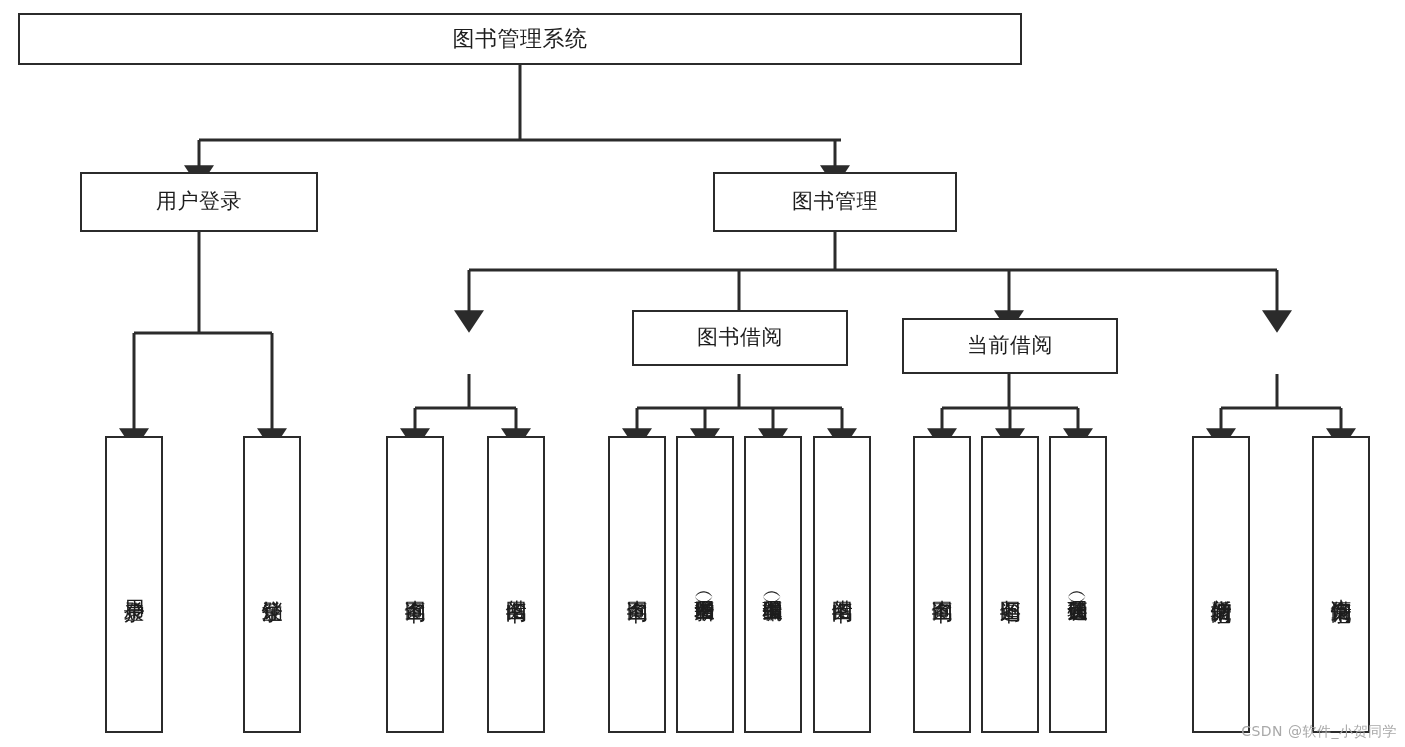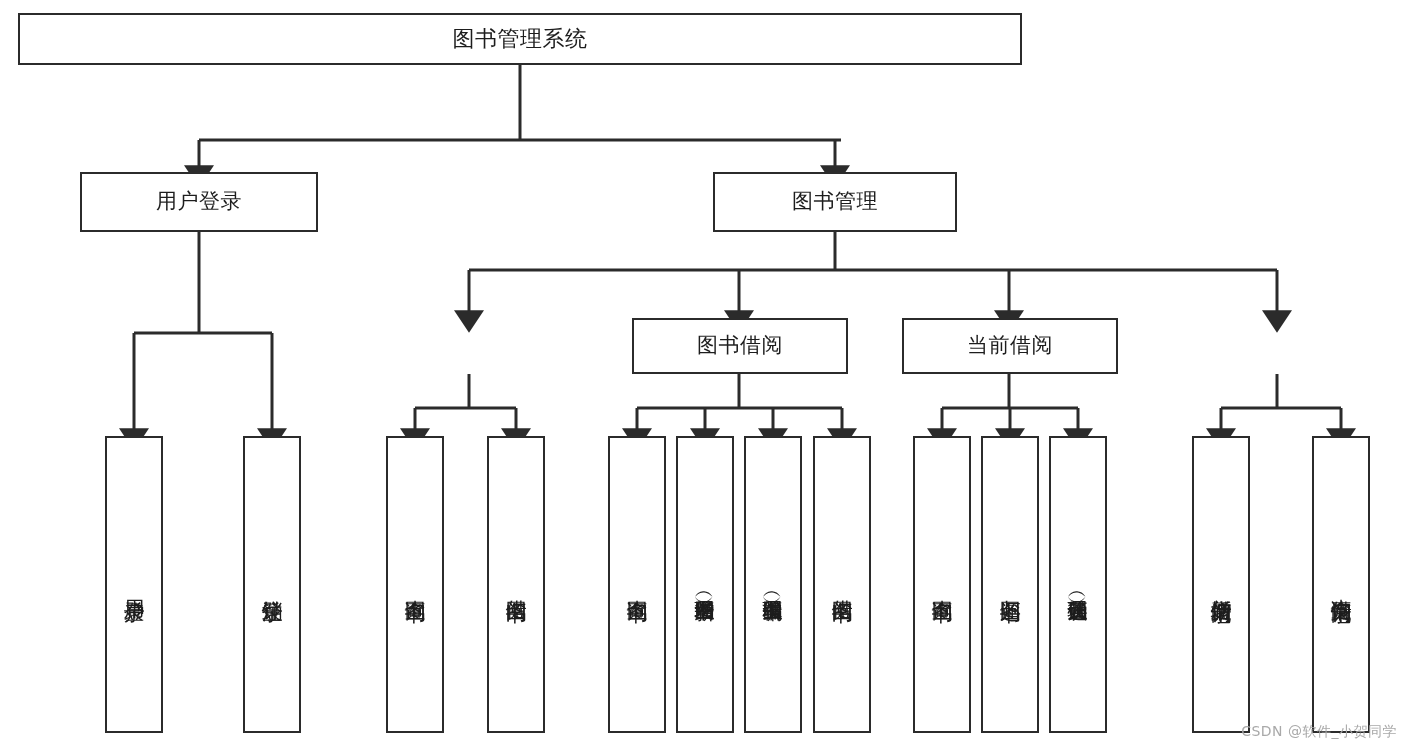--- a/index.html
+++ b/index.html
@@ -133,21 +133,21 @@
     <span class="node-label-h" style="color: rgb(29, 29, 29);">图书管理系统</span>
   </div>
 
   <div class="node-box" style="left: 80px; top: 172px; width: 238px; height: 60px; border-color: rgb(43, 43, 43); background: rgb(255, 255, 255);">
     <span class="node-label-h" style="color: rgb(29, 29, 29);">用户登录</span>
   </div>
   <div class="node-box" style="left: 713px; top: 172px; width: 244px; height: 60px; border-color: rgb(43, 43, 43); background: rgb(255, 255, 255);">
     <span class="node-label-h" style="color: rgb(29, 29, 29);">图书管理</span>
   </div>
 
-  <div class="node-box" style="left: 632px; top: 318px; width: 216px; height: 56px; border-color: rgb(43, 43, 43); background: rgb(255, 255, 255);">
+  <div class="node-box" style="left: 632px; top: 310px; width: 216px; height: 56px; border-color: rgb(43, 43, 43); background: rgb(255, 255, 255);">
     <span class="node-label-h" style="color: rgb(29, 29, 29);">图书借阅</span>
   </div>
   <div class="node-box" style="left: 902px; top: 318px; width: 216px; height: 56px; border-color: rgb(43, 43, 43); background: rgb(255, 255, 255);">
     <span class="node-label-h" style="color: rgb(29, 29, 29);">当前借阅</span>
   </div>
 
   <div class="node-box leaf" style="left: 105px; top: 436px; width: 58px; height: 297px; border-color: rgb(43, 43, 43); background: rgb(255, 255, 255);">
     <span class="node-label-v" style="color: rgb(29, 29, 29);">用户登录</span>
   </div>
   <div class="node-box leaf" style="left: 243px; top: 436px; width: 58px; height: 297px; border-color: rgb(43, 43, 43); background: rgb(255, 255, 255);">

